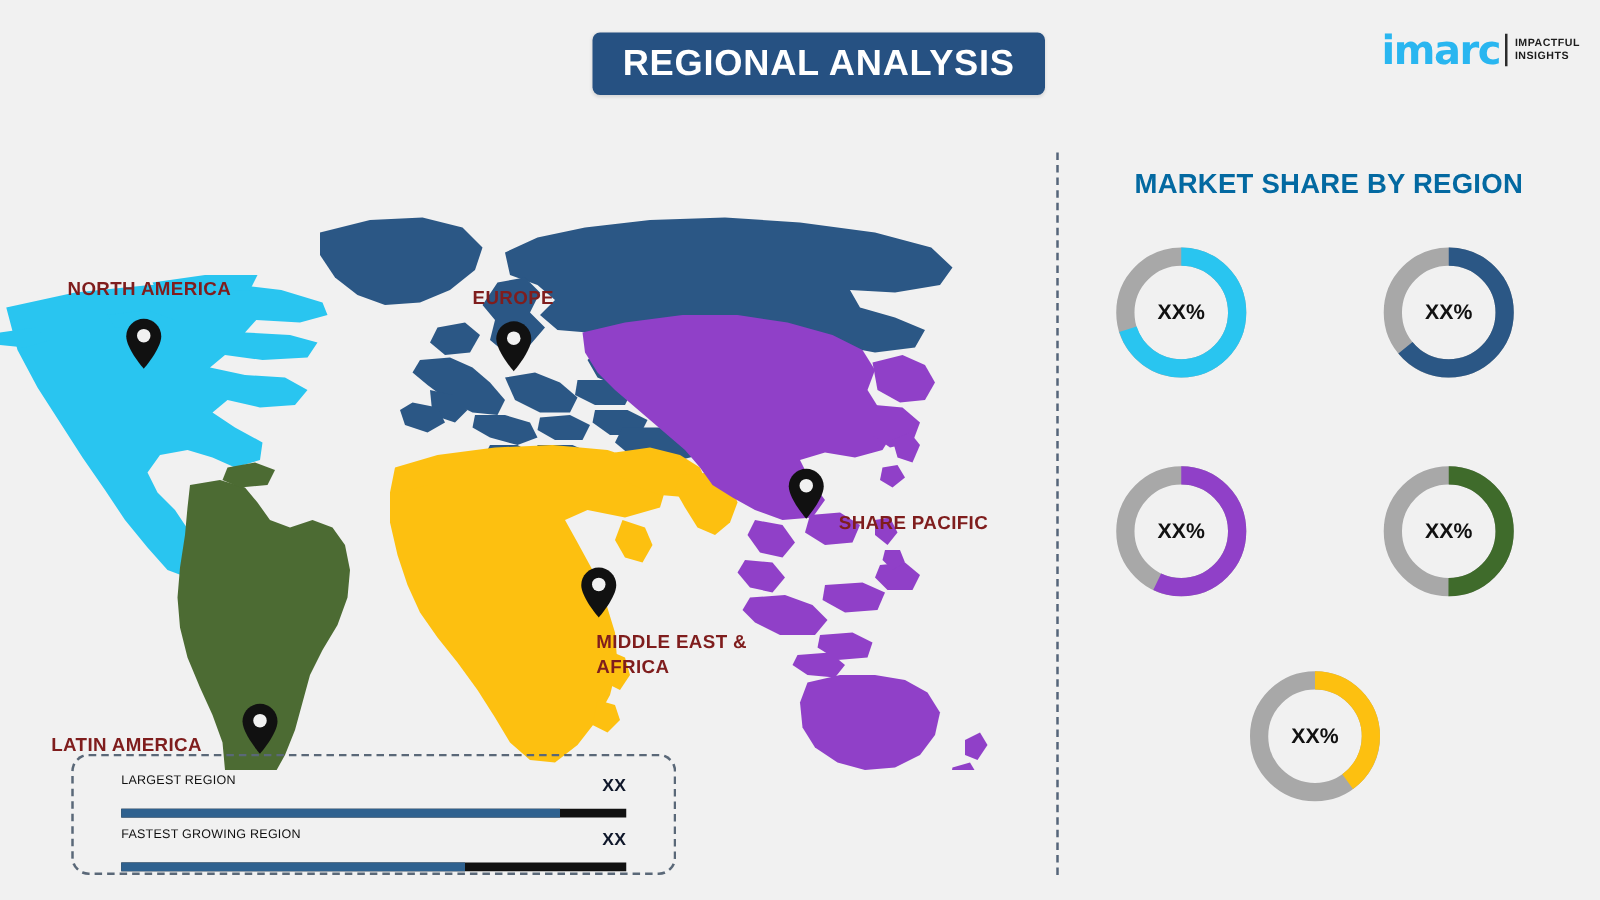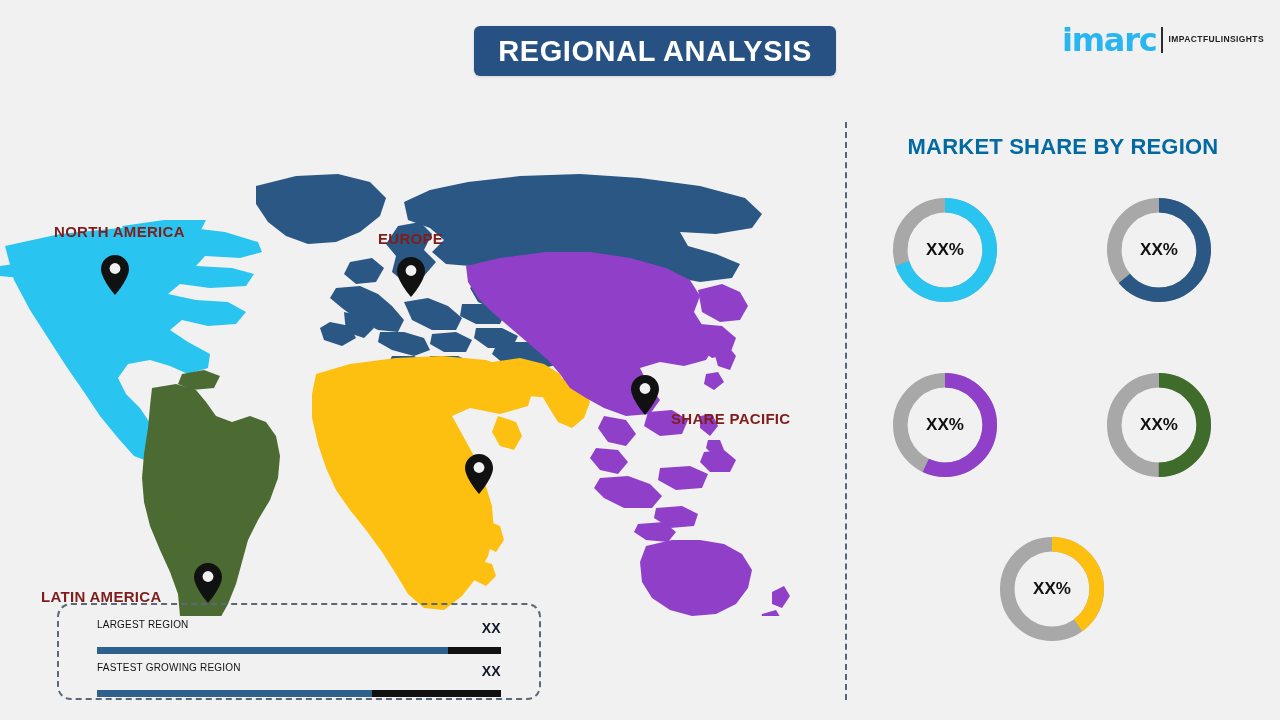--- a/index.html
+++ b/index.html
@@ -57,21 +57,21 @@
     font-family: "DejaVu Sans", sans-serif;
   }
   #logo .divider {
     width: 2px;
     height: 26px;
     background: #2b2b2b;
     margin: 0 6px 0 4px;
   }
   #logo .tagline {
     display: flex;
-    flex-direction: row;
+    flex-direction: column;
     justify-content: center;
     line-height: 1.15;
   }
   #logo .tagline span {
     color: #1d1d1d;
     font-size: 8.5px;
     font-weight: bold;
     letter-spacing: 0.4px;
   }
 
@@ -334,20 +334,22 @@
                  L168 566 L170 546 L176 524 L180 500 L178 478 L170 456 L160 434 L150 410
                  L144 386 L142 362 L144 338 L148 312 L150 290 Z"></path>
         <path d="M182 258 L204 254 L220 260 L214 272 L192 274 L178 268 Z"></path>
         <path d="M186 580 L198 584 L200 596 L190 602 L180 594 Z"></path>
       </g>
     </svg>
 
     <div class="region-label" id="label-north-america">NORTH AMERICA</div>
     <div class="region-label" id="label-europe">EUROPE</div>
     <div class="region-label" id="label-asia-pacific">SHARE PACIFIC</div>
+    <div class="region-label" id="label-middle-east">MIDDLE EAST &amp;
+AFRICA</div>
     <div class="region-label" id="label-latin-america">LATIN AMERICA</div>
 
     <svg class="map-pin" id="pin-north-america" viewBox="0 0 30 42">
       <path d="M15 1 C7.3 1 1 7.3 1 15 C1 25 15 41 15 41 C15 41 29 25 29 15 C29 7.3 22.7 1 15 1 Z" fill="#111111"></path>
       <circle cx="15" cy="14.5" r="5.4" fill="#f1f1f1"></circle>
     </svg>
     <svg class="map-pin" id="pin-europe" viewBox="0 0 30 42">
       <path d="M15 1 C7.3 1 1 7.3 1 15 C1 25 15 41 15 41 C15 41 29 25 29 15 C29 7.3 22.7 1 15 1 Z" fill="#111111"></path>
       <circle cx="15" cy="14.5" r="5.4" fill="#f1f1f1"></circle>
     </svg>

